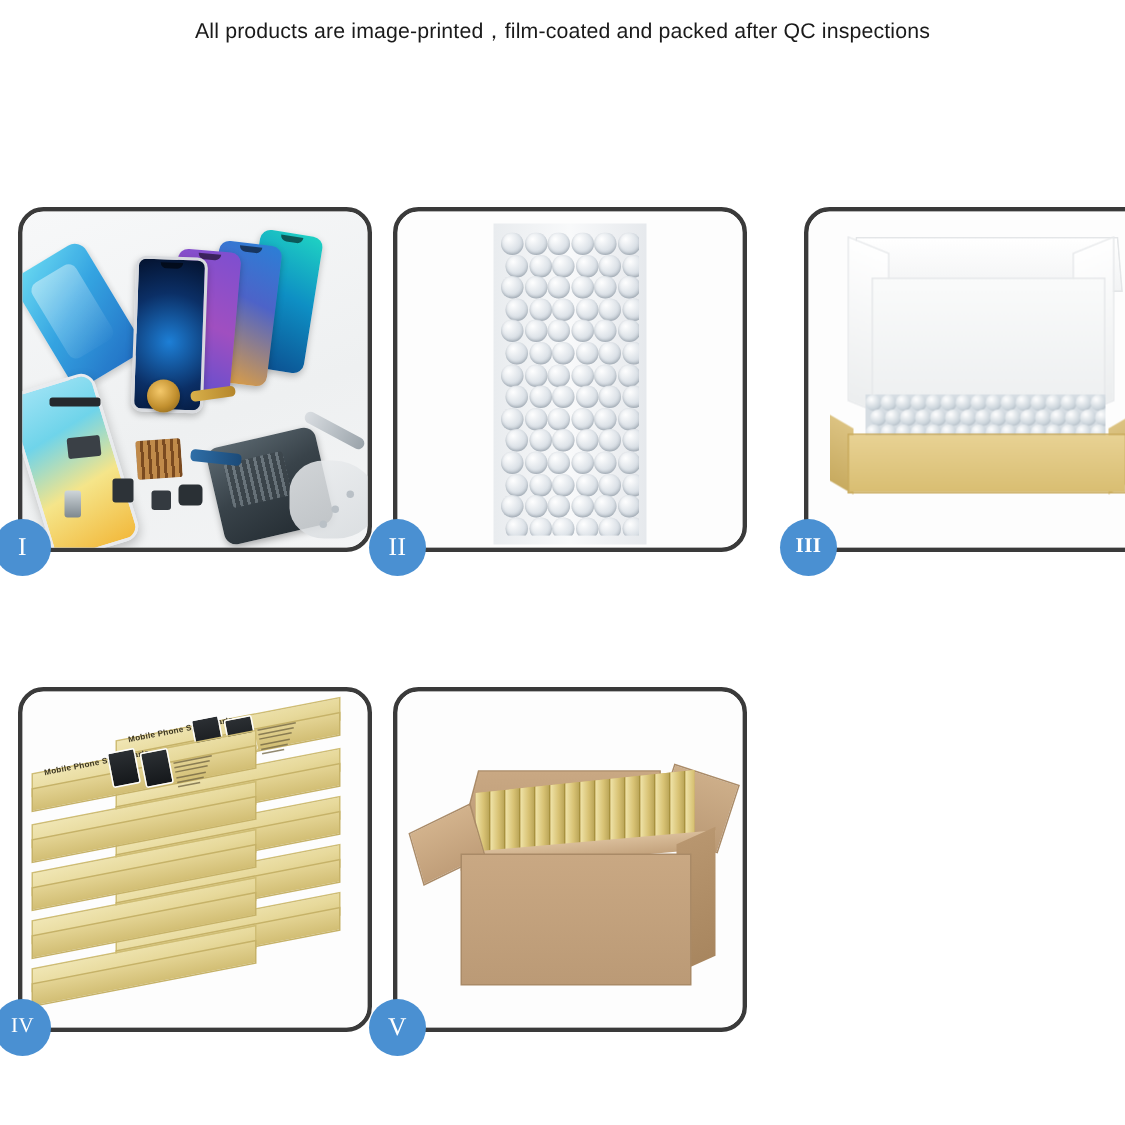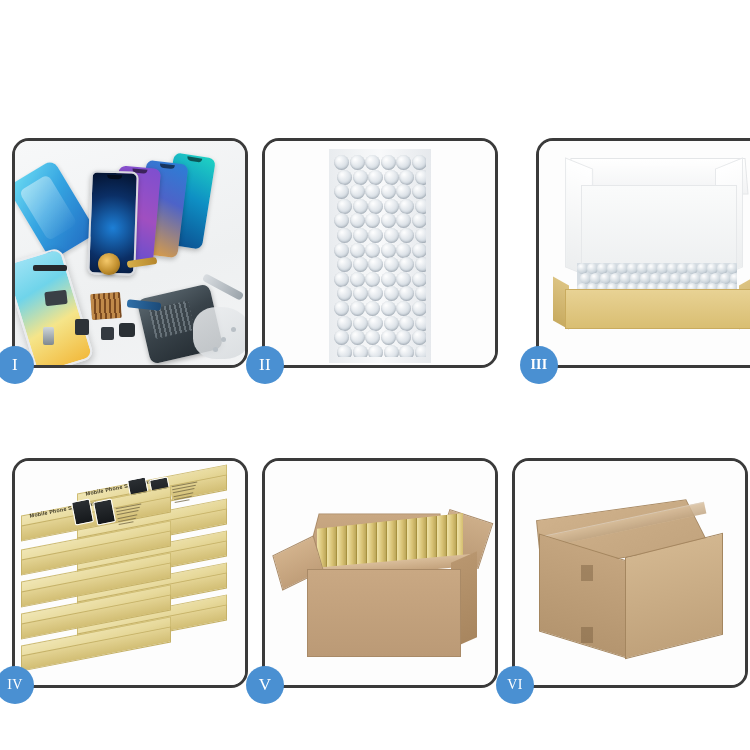--- a/index.html
+++ b/index.html
@@ -204,20 +204,21 @@
   .c6-seam { position: absolute; width: 12px; height: 16px; background: rgba(120,94,62,.45); }
 
   .sr-only { position:absolute; width:1px; height:1px; overflow:hidden; clip:rect(0 0 0 0); }
 </style>
 </head>
 <body>
 
 <div id="page">
 
   <div class="header">
+    <p class="subtitle">All products are image-printed，film-coated and packed after QC inspections</p>
   </div>
 
   <div class="panel p1">
     <div class="panel-inner">
       <div class="scene1">
         <div class="film"></div>
         <div class="ph ph-a">
             <span class="ph-notch"></span>
           </div>
         <div class="ph ph-b">
@@ -512,28 +513,14 @@
         <div class="c5-rim"></div>
         <div class="c5-flapl"></div>
         <div class="c5-side"></div>
         <div class="c5-body"></div>
       </div>
     </div>
     <div class="badge">V</div>
     <span class="sr-only">Retail boxes loaded into an outer shipping carton</span>
   </div>
 
-  <div class="panel p6">
-    <div class="panel-inner">
-      <div class="scene6">
-        <div class="c6-top"></div>
-        <div class="c6-tape"></div>
-        <div class="c6-left"></div>
-        <div class="c6-right"></div>
-        <div class="c6-seam" style="left:66px;top:104px"></div>
-        <div class="c6-seam" style="left:66px;top:166px"></div>
-      </div>
-    </div>
-    <div class="badge wide">VI</div>
-    <span class="sr-only">Carton taped and sealed ready for shipment</span>
-  </div>
 
 </div>
 
 </body></html>

